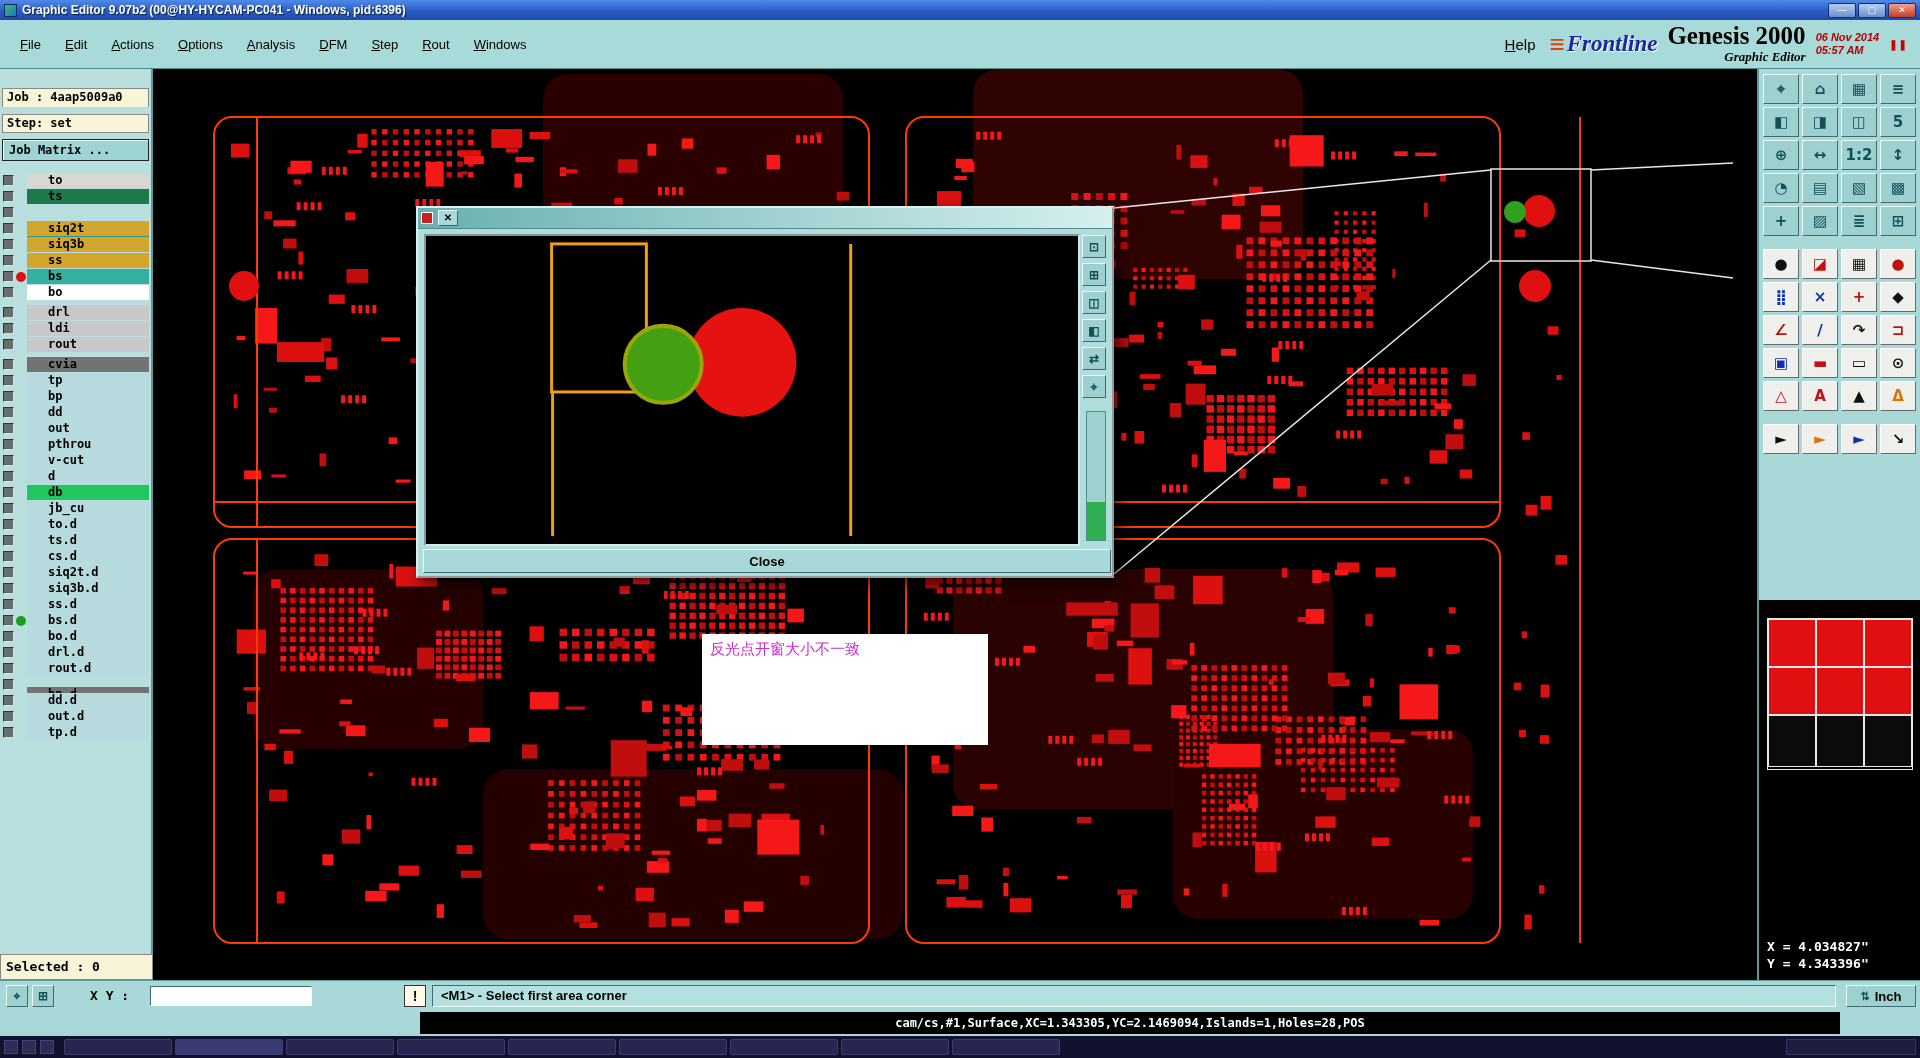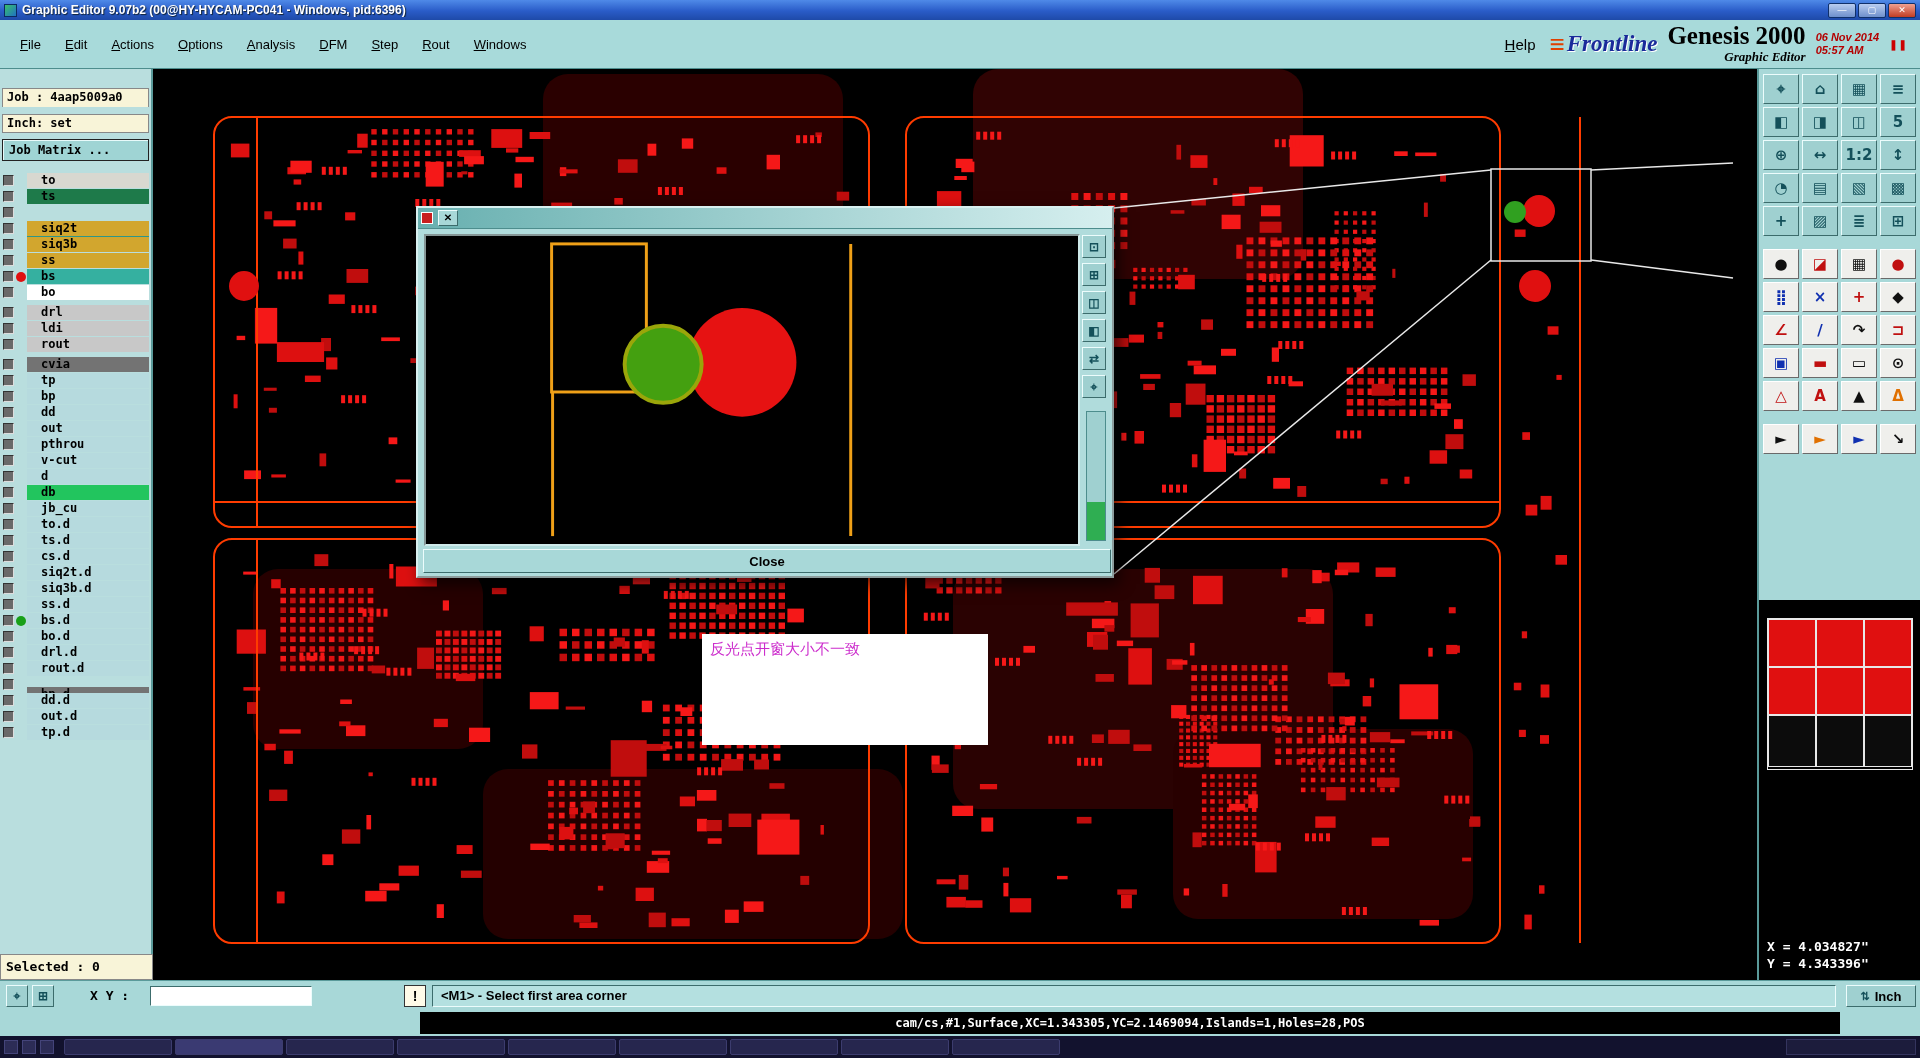--- a/index.html
+++ b/index.html
@@ -49,21 +49,21 @@
   .matrix-btn { display:block; width:100%; height:22px; margin-top:6px; background:#9fd4d4;
     border:1px solid #222; font-family:"DejaVu Sans Mono", monospace; font-size:12px;
     font-weight:bold; text-align:left; padding-left:6px; box-shadow:inset 1px 1px 0 #e8fafa; }
   #layer-list { margin-top:12px; }
   .layer-group { margin-bottom:5px; }
   .layer-row { display:flex; align-items:center; height:15px; margin-bottom:1px; cursor:default; }
   .chk { width:11px; height:11px; background:#6a6a6a; border:1px solid;
     border-color:#333 #ddd #ddd #333; margin:0 1px; flex:none; }
   .dot { width:10px; height:10px; margin:0 1px; flex:none; border-radius:50%; }
   .layer-label { flex:1; height:15px; font-family:"DejaVu Sans Mono", monospace; font-size:12px;
-    font-weight:bold; line-height:15px; padding-left:14px; color:#000; white-space:nowrap; overflow:hidden; }
+    font-weight:bold; line-height:15px; padding-left:21px; color:#000; white-space:nowrap; overflow:hidden; }
 
   
   .canvas { position:absolute; left:153px; top:69px; width:1604px; height:911px; background:#000; }
   .canvas svg { position:absolute; left:0; top:0; }
 
   
   .right-panel { position:absolute; left:1757px; top:69px; width:163px; height:911px;
     background:#a8d8d8; border-left:2px solid #5a9a9a; }
   .rt-grid { display:grid; grid-template-columns:repeat(4,1fr); gap:3px; padding:5px 4px 0 4px; }
   .tool { height:30px; font-size:15px; font-weight:bold; font-family:"DejaVu Sans", sans-serif;
@@ -181,21 +181,21 @@
       <div class="datetime">
         <div>06 Nov 2014</div>
         <div>05:57 AM</div>
       </div>
       <div class="pause-glyph">❚❚</div>
     </div>
   </div>
 
   <div class="left-panel">
     <div class="job-line">Job : 4aap5009a0</div>
-    <div class="job-line last">Inch: set</div>
+    <div class="job-line last">Step: set</div>
     <button class="matrix-btn">Job Matrix ...</button>
     <div id="layer-list">
         <div class="layer-group">
           <div class="layer-row">
             <span class="chk"></span>
             <span class="dot"></span>
             <span class="layer-label" style="background: rgb(216, 216, 208);">to</span>
           </div>
           <div class="layer-row">
             <span class="chk"></span>

